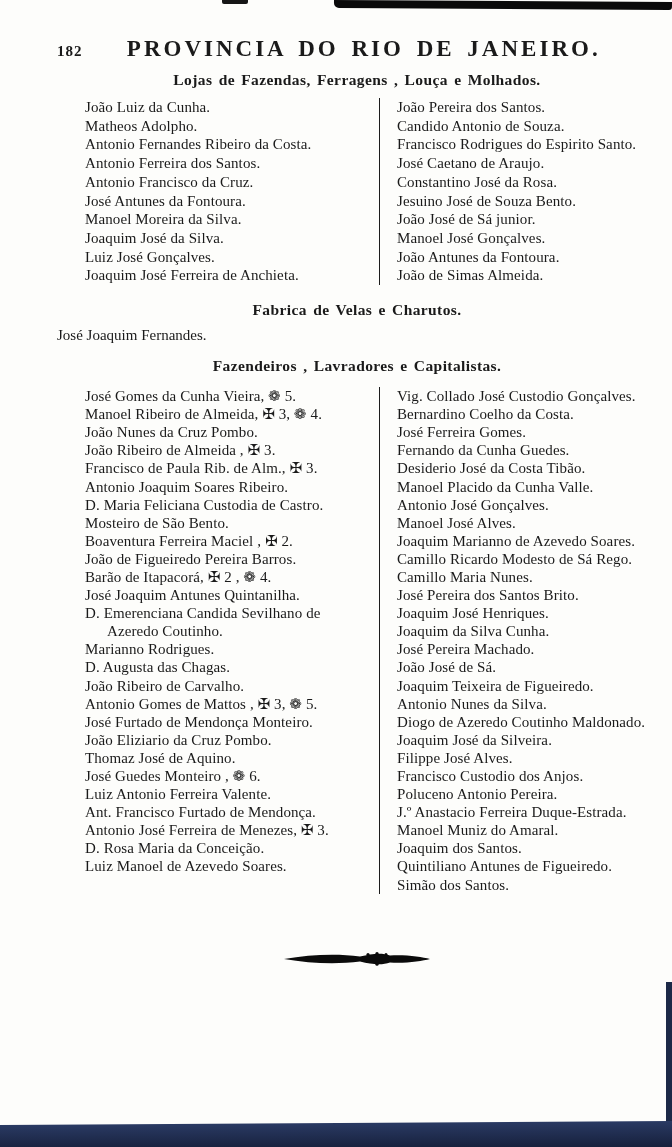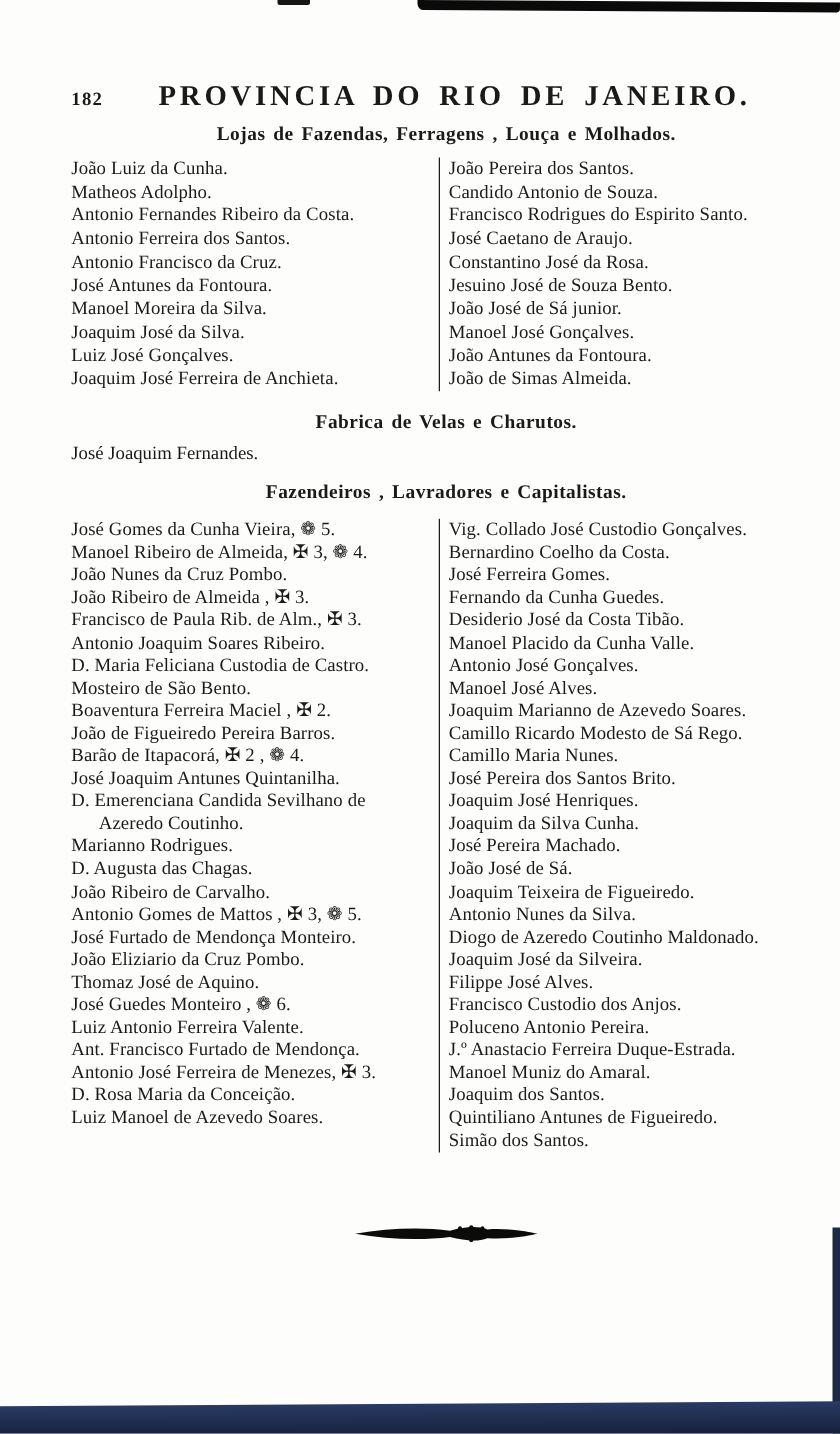--- a/index.html
+++ b/index.html
@@ -6,39 +6,39 @@
   .page{
     position:relative;
     width:672px;height:1147px;
     margin:0 auto;
     background:#fdfdfb;
     overflow:hidden;
     font-family:"Liberation Serif","DejaVu Serif","DejaVu Sans",serif;
     color:#1a1a1a;
   }
   .content{position:absolute;left:57px;top:0;width:600px;}
-  .header-row{display:flex;align-items:baseline;margin-top:64px;gap:18px;}
+  .header-row{display:flex;align-items:baseline;margin-top:36px;gap:18px;}
   .page-number{font-weight:bold;font-size:15px;letter-spacing:1px;}
   .page-title{
     flex:1;text-align:center;font-weight:bold;font-size:23px;
     letter-spacing:3px;margin-right:30px;word-spacing:4px;
   }
   .section-heading{
     text-align:center;font-weight:bold;font-size:15.5px;
     letter-spacing:.4px;word-spacing:2px;
   }
   .heading-lojas{margin-top:9px;}
   .heading-fabrica{margin-top:16px;}
   .heading-fazendeiros{margin-top:13px;}
   ul{margin:0;padding:0;list-style:none;}
-  .two-col{display:flex;align-items:stretch;}
+  .two-col{display:flex;align-items:stretch;margin-left:28px;}
   .lojas-cols{margin-top:9px;}
   .faz-cols{margin-top:12px;}
   .col-left{width:294px;flex:0 0 294px;}
-  .col-right{flex:1;border-left:1.6px solid #1c1c1c;padding-left:7px;}
+  .col-right{flex:1;border-left:1.6px solid #1c1c1c;padding-left:17px;}
   .lojas-cols .entry{font-size:15px;line-height:18.7px;white-space:nowrap;}
   .faz-cols .entry{font-size:15px;line-height:18.1px;white-space:nowrap;}
   .entry{letter-spacing:.1px;}
   .entry.cont{padding-left:22px;}
   .single-entry{margin-top:7px;font-size:15px;line-height:18px;}
   .tailpiece{margin-top:58px;text-align:center;}
   
   .top-streak{
     position:absolute;top:0;left:334px;width:338px;height:8px;
     background:#0a0a0a;border-radius:0 0 3px 5px;

